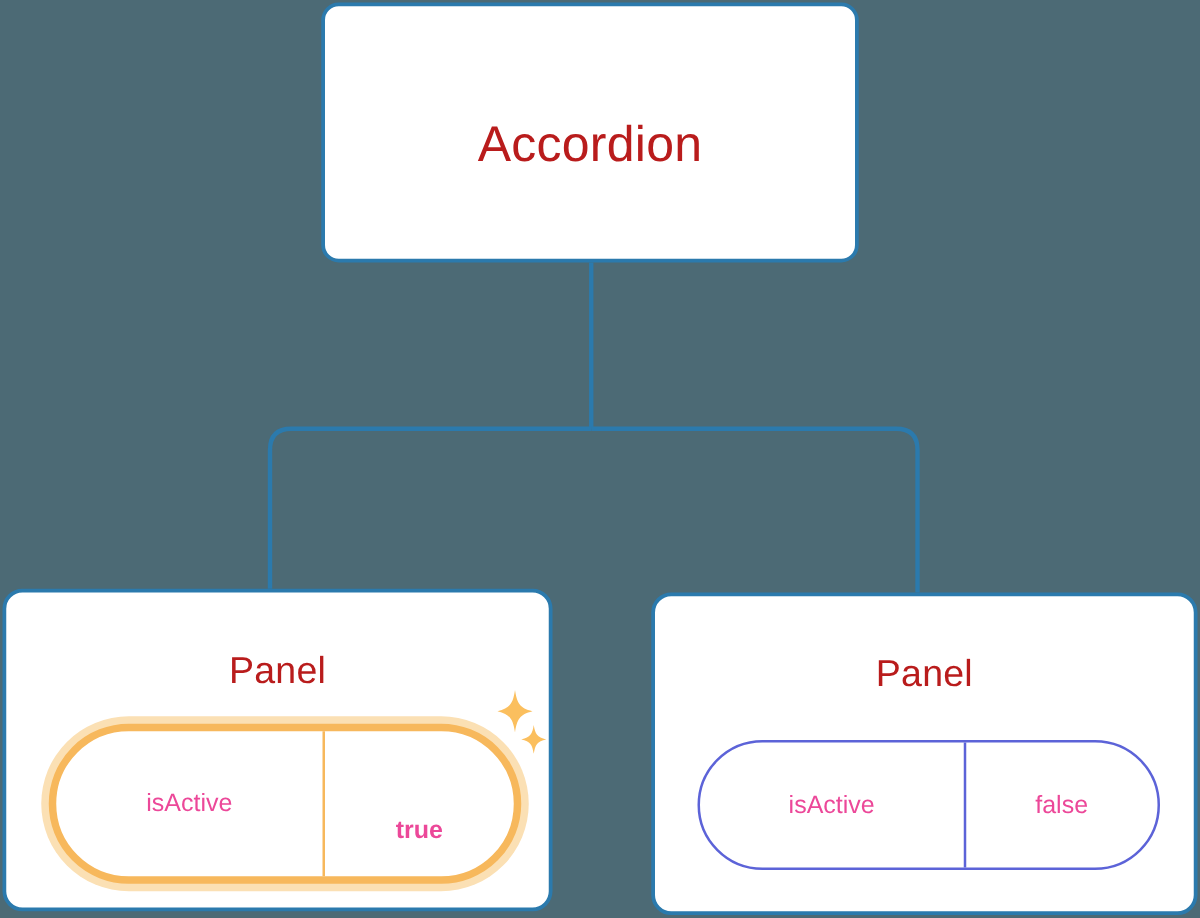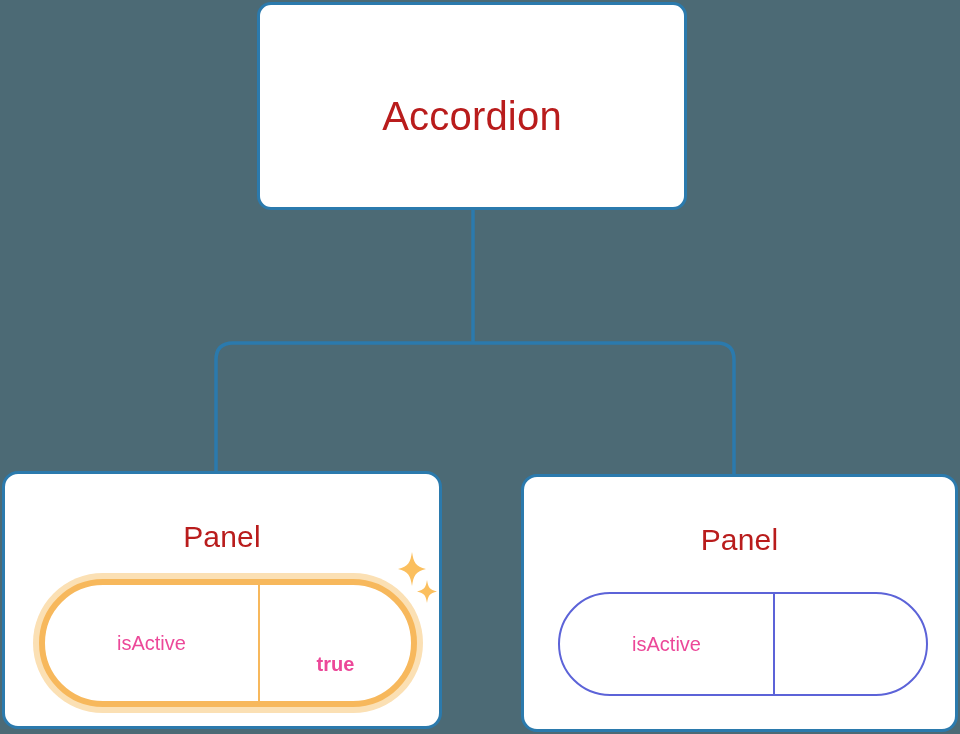--- a/index.html
+++ b/index.html
@@ -183,16 +183,17 @@
       <path d="M15 2 C16.2 9.4 17.6 11.8 25 13.5 C17.6 15.2 16.2 17.6 15 25 C13.8 17.6 12.4 15.2 5 13.5 C12.4 11.8 13.8 9.4 15 2 Z" fill="#fbbf5e"></path>
     </svg>
   </div>
 
   <div id="panel-right" class="node panel">
 
     <div class="node-title">Panel</div>
 
     <div class="pill pill-plain" style="left:34px; top:115px; width:370px; height:104px;">
       <div class="pill-key" style="width:215px;">isActive</div>
+      <div class="pill-val" style="width:155px;">false</div>
     </div>
   </div>
 
 </div>
 
 </body></html>

